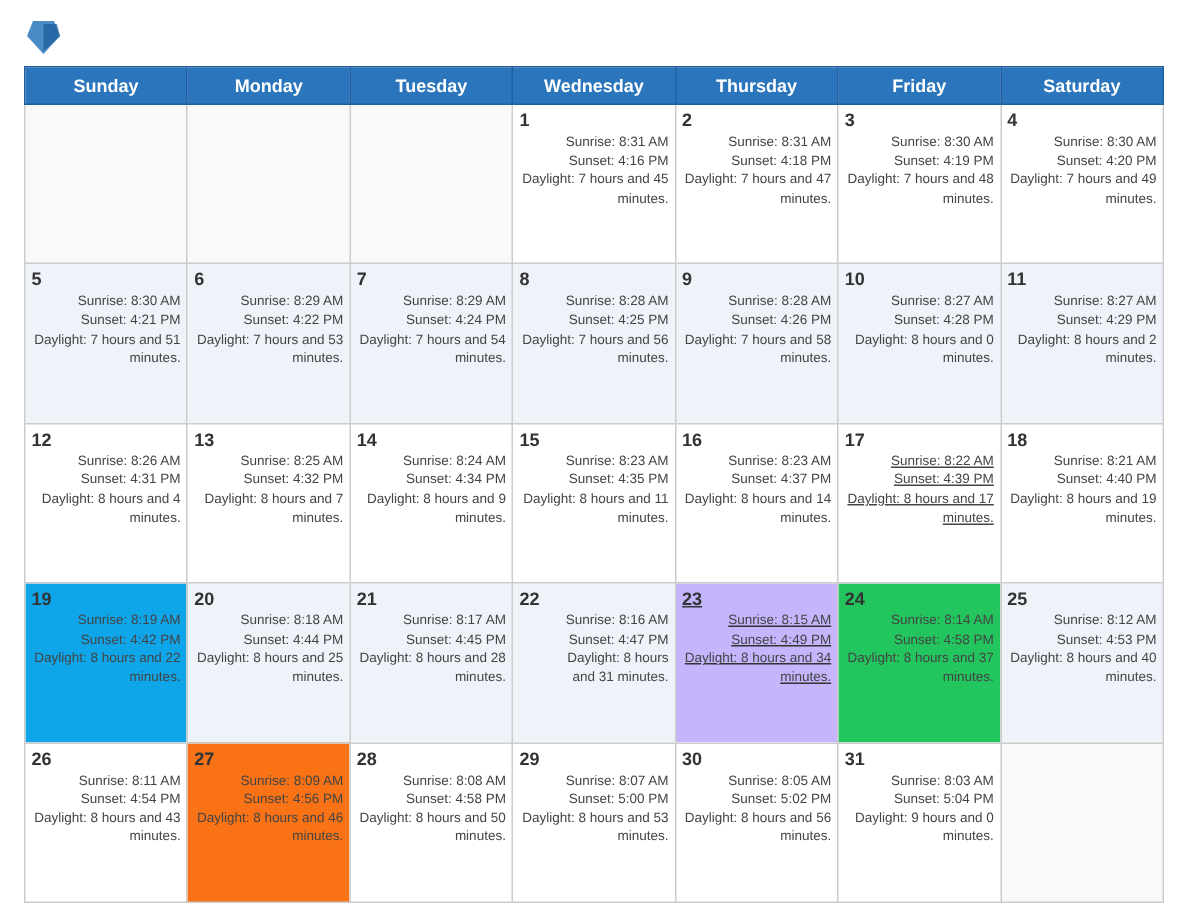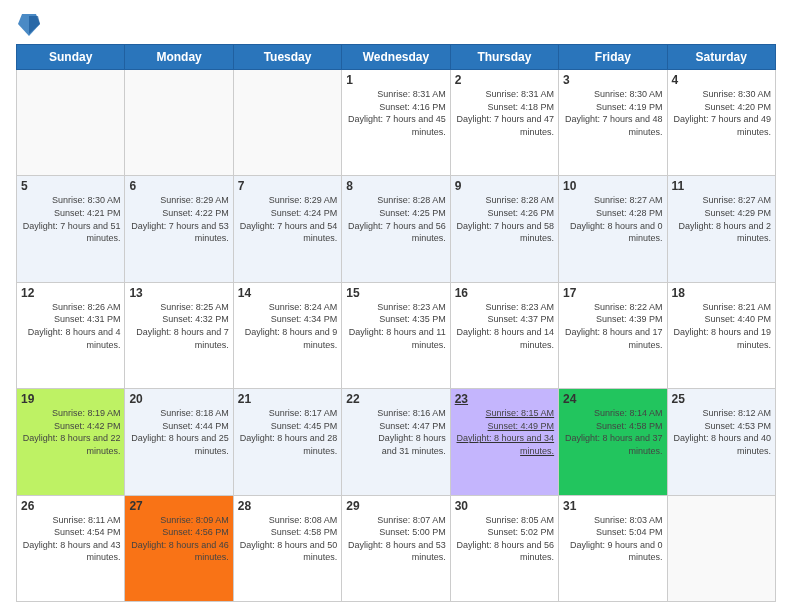--- a/index.html
+++ b/index.html
@@ -244,33 +244,33 @@
 Daylight: 8 hours and 11 minutes.</div>
           </td>
           <td style="background-color: rgb(255, 255, 255);">
             <div class="day-number">16</div>
             <div class="day-info" style="white-space: pre-line;">Sunrise: 8:23 AM
 Sunset: 4:37 PM
 Daylight: 8 hours and 14 minutes.</div>
           </td>
           <td style="background-color: rgb(255, 255, 255);">
             <div class="day-number">17</div>
-            <div class="day-info" style="white-space: pre-line;">Sunrise: 8:22 AM
+            <div class="day-info" style="white-space: pre-line; text-decoration: underline;">Sunrise: 8:22 AM
 Sunset: 4:39 PM
 Daylight: 8 hours and 17 minutes.</div>
           </td>
           <td style="background-color: rgb(255, 255, 255);">
             <div class="day-number">18</div>
             <div class="day-info" style="white-space: pre-line;">Sunrise: 8:21 AM
 Sunset: 4:40 PM
 Daylight: 8 hours and 19 minutes.</div>
           </td>
         </tr>
         <tr>
-          <td style="background-color: #bef264; margin-left: 39px;">
+          <td style="background-color: #0ea5e9; margin-left: 39px;">
             <div class="day-number">19</div>
             <div class="day-info" style="white-space: pre-line;">Sunrise: 8:19 AM
 Sunset: 4:42 PM
 Daylight: 8 hours and 22 minutes.</div>
           </td>
           <td style="background-color: rgb(238, 243, 250);">
             <div class="day-number">20</div>
             <div class="day-info" style="white-space: pre-line;">Sunrise: 8:18 AM
 Sunset: 4:44 PM
 Daylight: 8 hours and 25 minutes.</div>

